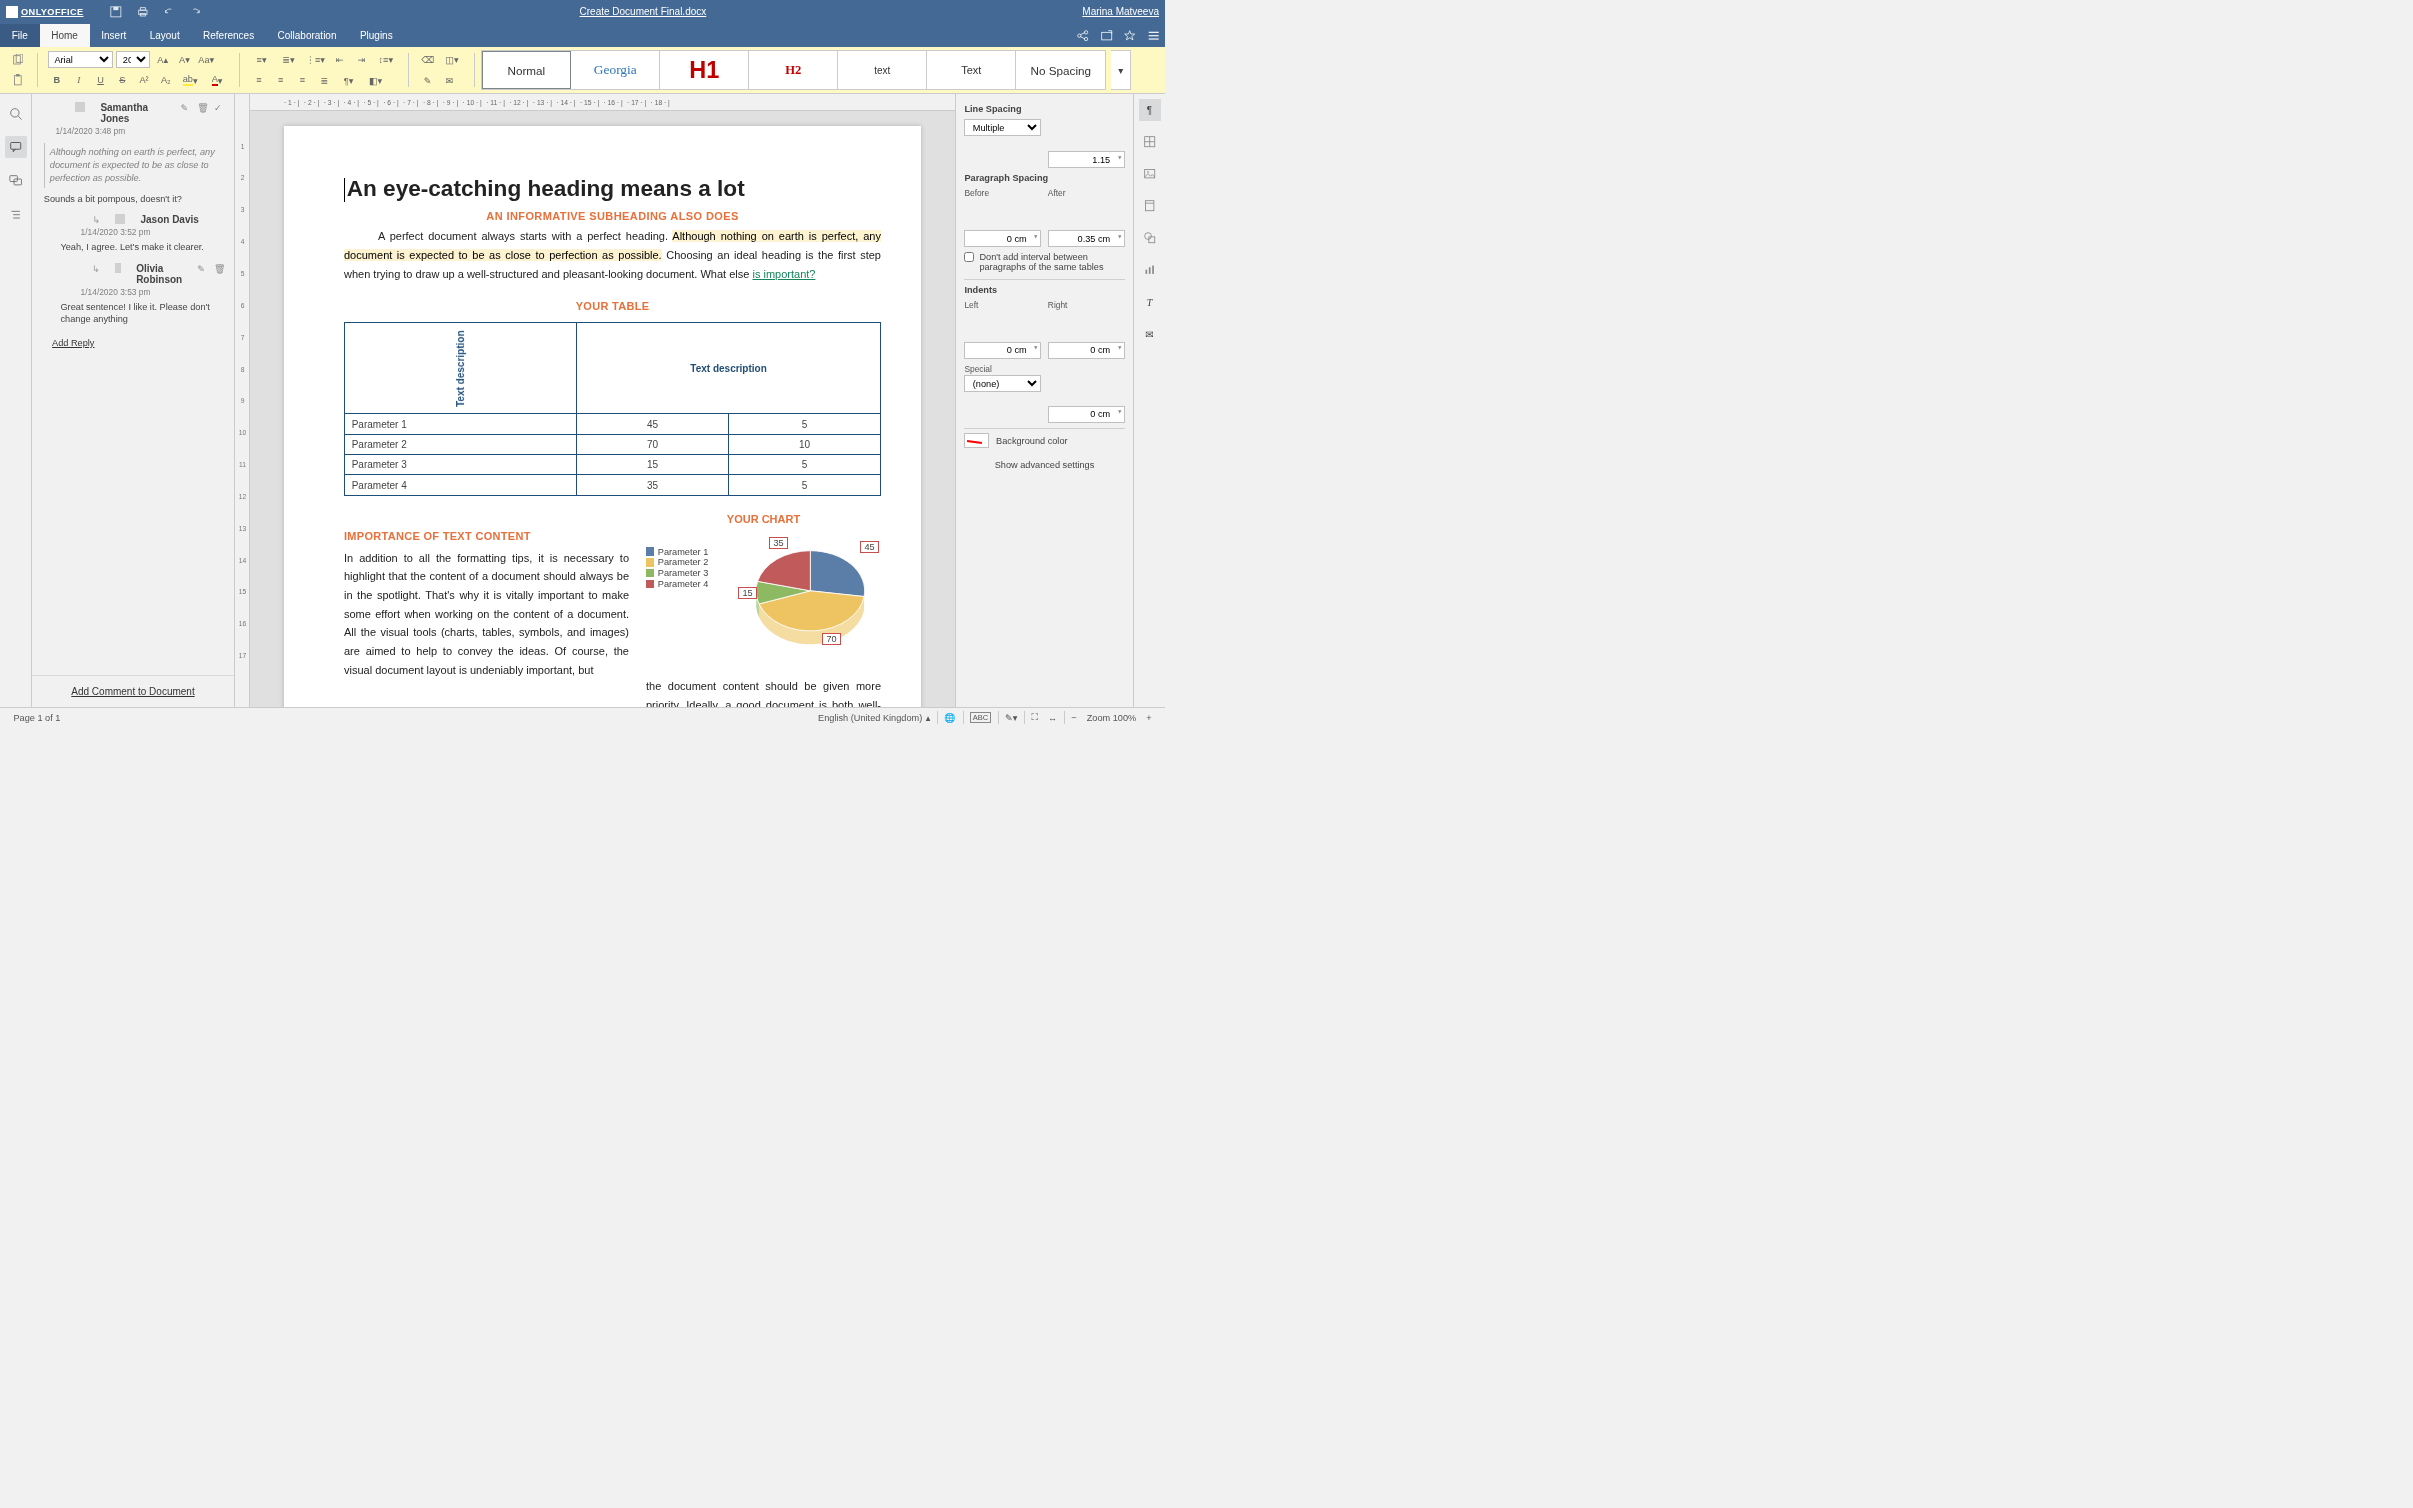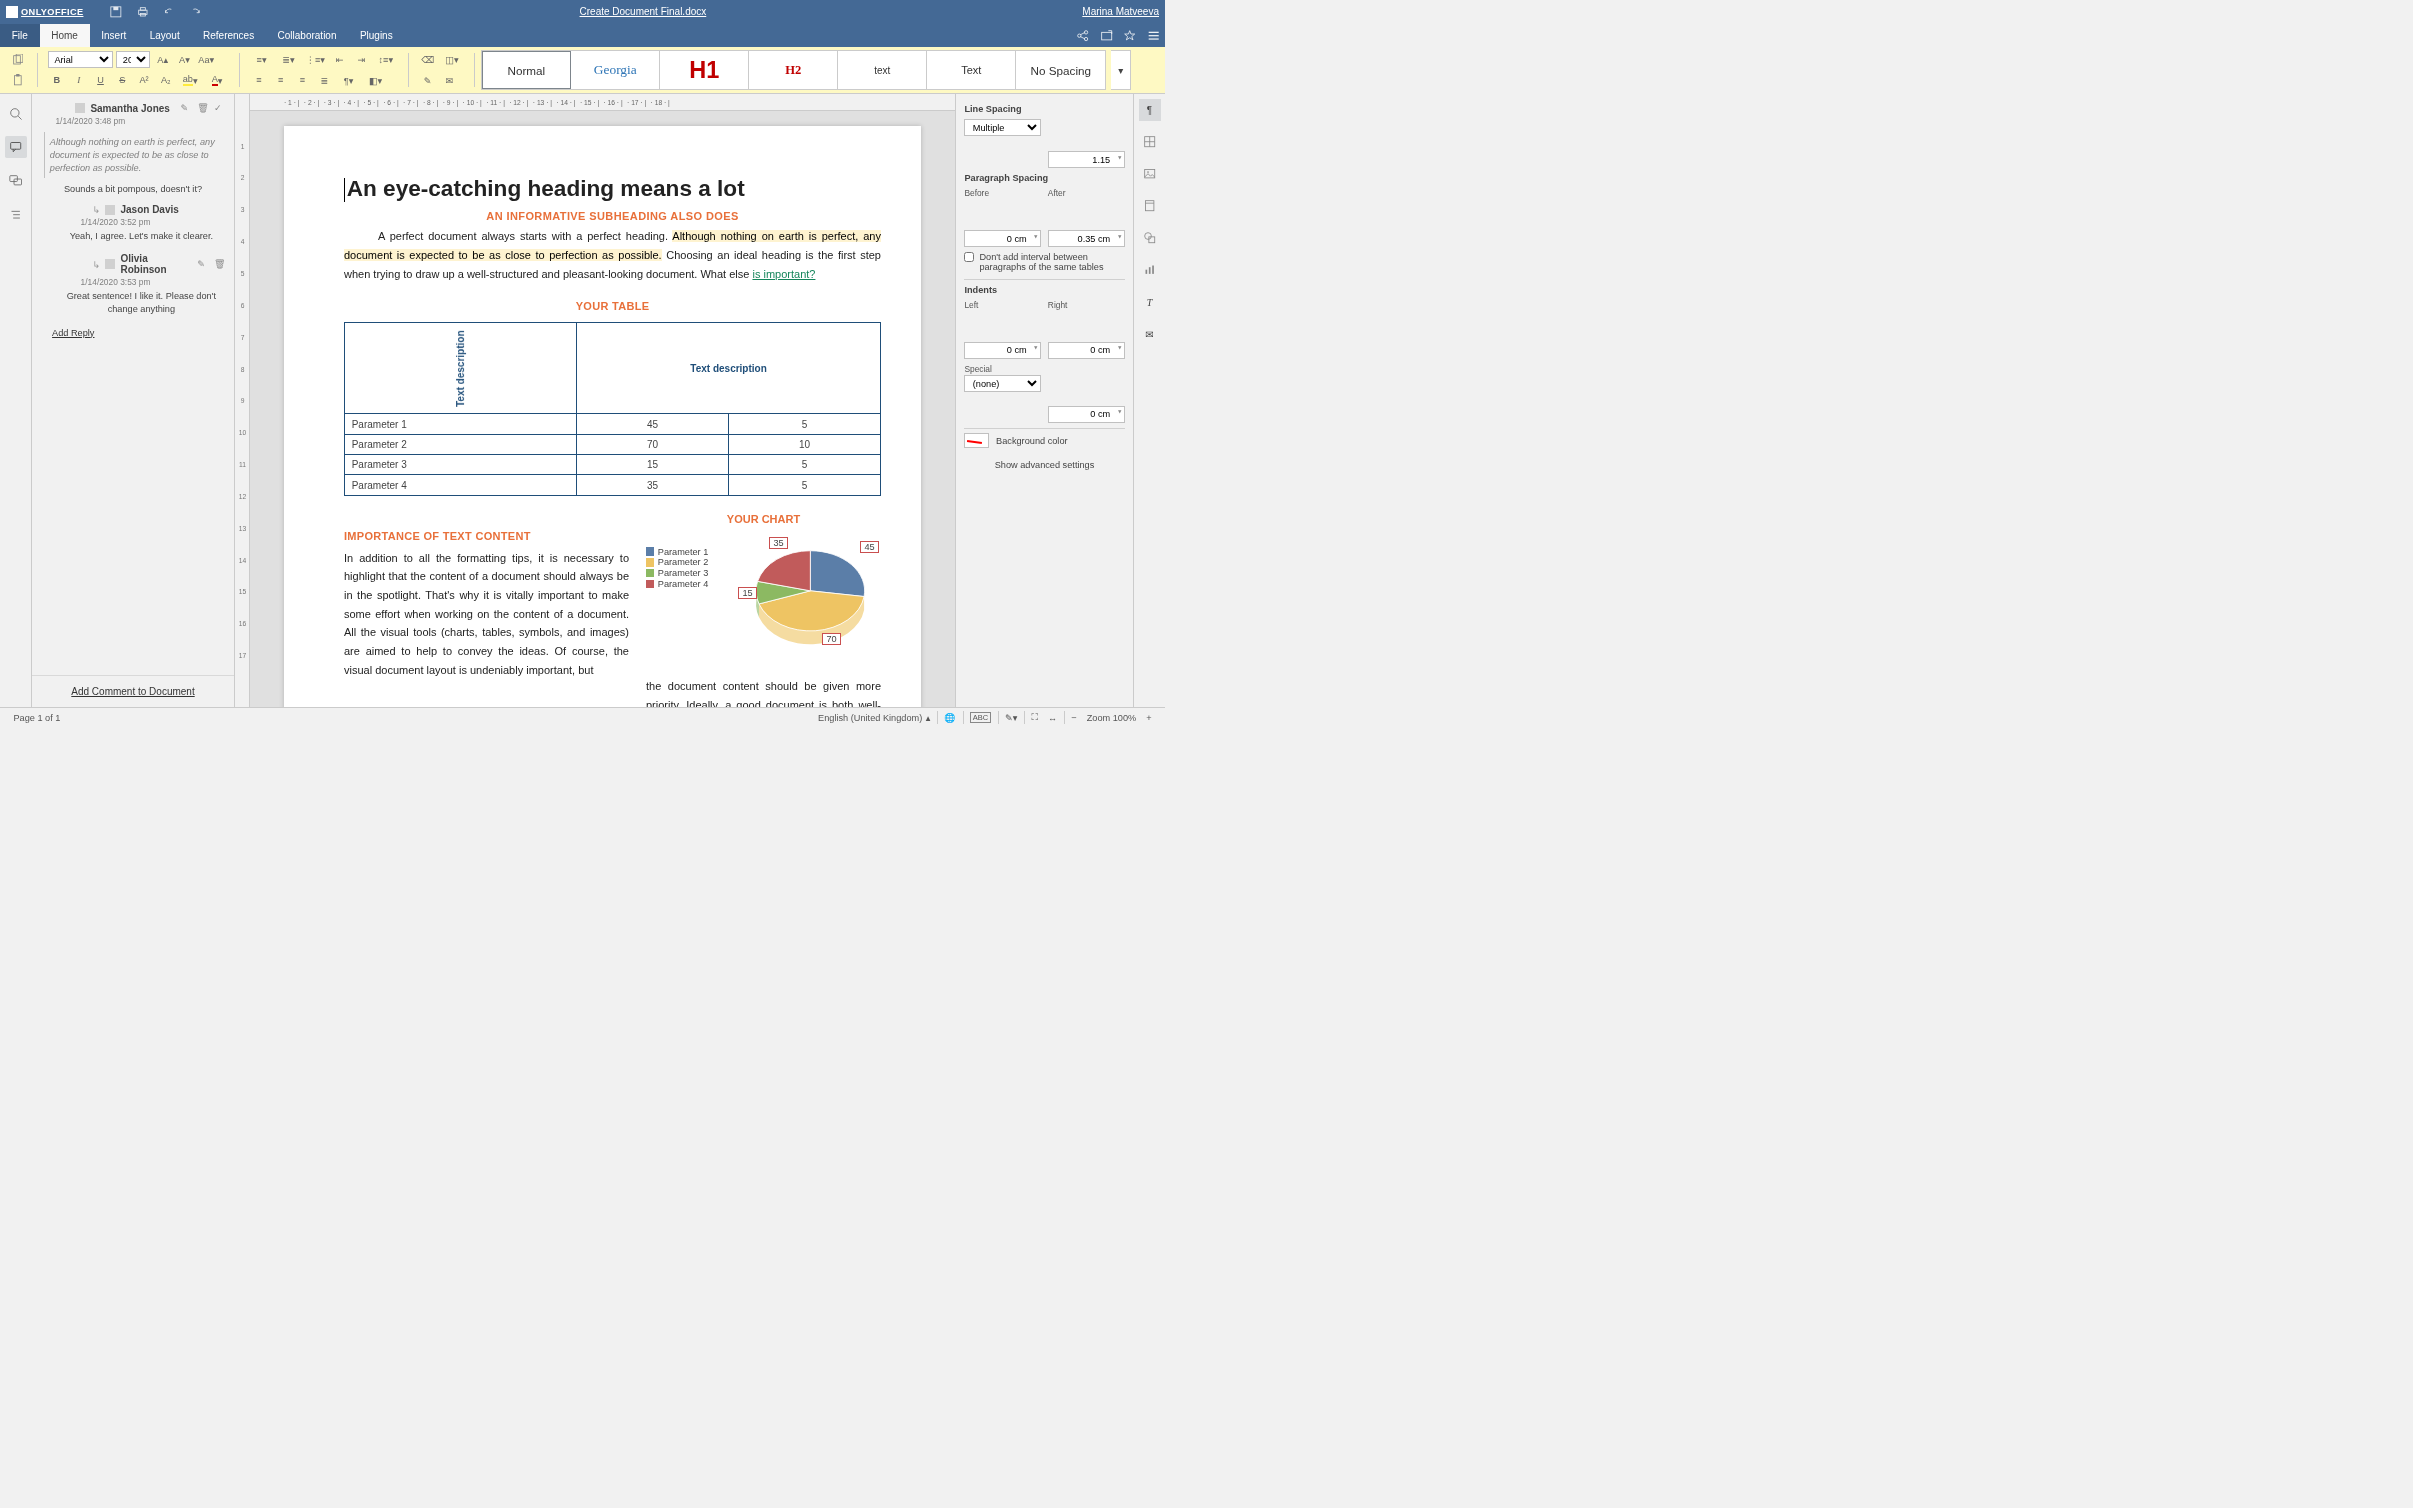--- a/index.html
+++ b/index.html
@@ -44,28 +44,28 @@
 .main { display: flex; height: calc(100% - 23.5px - 23.5px - 47px - 20px); }
 
 
 .leftstrip { width: 32px; background: #f1f1f1; border-right: 0.8px solid #cbcbcb; display:flex; flex-direction:column; align-items:center; padding-top:8.4px; gap:11.7px; }
 .leftstrip .lsbtn { width: 22px; height: 22px; display:flex; align-items:center; justify-content:center; cursor:pointer; border-radius:1.7px; }
 .leftstrip .lsbtn.active { background:#d8dadc; }
 
 
 .comments-panel { width: 203px; background: #f1f1f1; border-right: 0.8px solid #cbcbcb; display:flex; flex-direction:column; overflow:hidden; }
 .comment-block { padding: 8.4px 8.4px 3.4px 8.4px; font-size: 9.2px; }
-.comment-head { display:flex; align-items:center; gap:5px;padding-left:35px; }
+.comment-head { display:flex; align-items:flex-start; gap:15px;padding-left:35px; }
 .comment-head .csquare { width:10px; height:10px; background:#d0d0d0; display:inline-block; }
 .comment-head .cname { font-weight:bold; font-size:10px; flex:1; }
 .comment-head .cicons { display:flex; gap:5px; }
 .comment-head .cicon { width:11.7px; height:11.7px; cursor:pointer; opacity:0.6; }
 .comment-date { font-size: 8.4px; color:#808080; margin-top:1.7px; padding-left:15px;}
 .comment-quote { margin:6.7px 0 5px 3.4px; padding:3.4px 5px; border-left:1.7px solid #c0c0c0; color:#808080; font-style:italic; font-size:9.2px; line-height:1.4; }
-.comment-text { margin:3.4px 3.4px 3.4px 3.4px; font-size:9.2px; line-height:1.4;text-align:center; }
+.comment-text { margin:3.4px 3.4px 3.4px 3.4px; font-size:9.2px; line-height:1.4; }
 .comment-reply { margin-left: 11.7px; padding: 5px 0 1.7px 5px; }
 .comment-reply .reply-arrow { display:inline-block; width:8.4px; text-align:center; color:#999; }
 .add-reply { color: #333; text-decoration: underline; cursor:pointer; font-size:9.2px; margin:6.7px 0 0 11.7px; display:inline-block;}
 .comments-footer { margin-top:auto; border-top:0.8px solid #d9d9d9; padding:10px; text-align:center;}
 .comments-footer a { color:#333; text-decoration:underline; font-size:10px; cursor:pointer; }
 
 
 .ruler-col { width: 15px; background:#f1f1f1; border-right:0.8px solid #cbcbcb; position:relative; font-size:6.7px; color:#777; }
 .ruler-col .vtick { position:absolute; left:1.7px; width:11.7px; text-align:center; }
 

